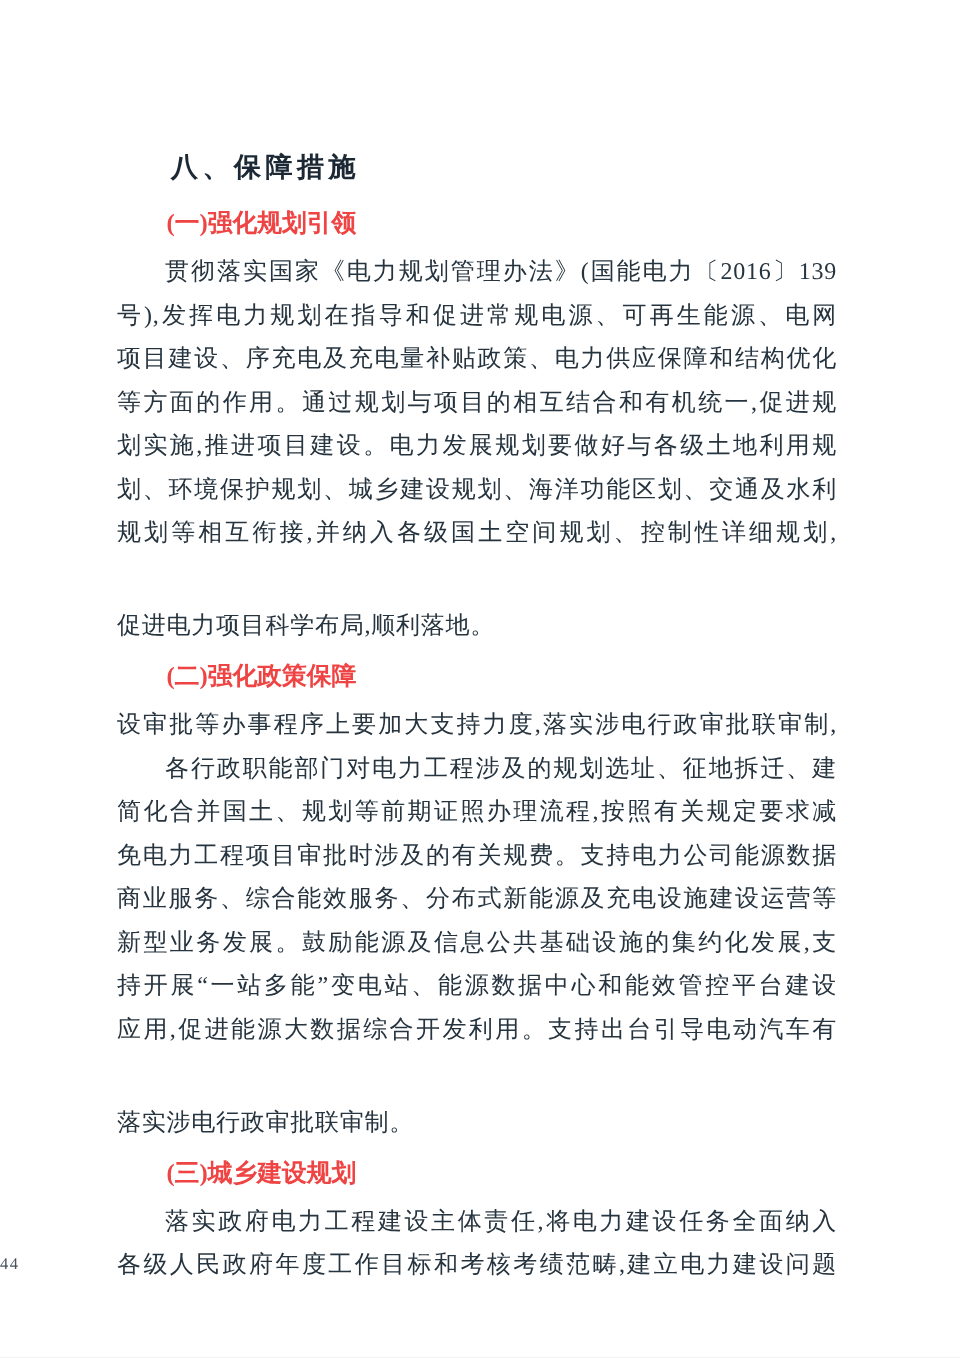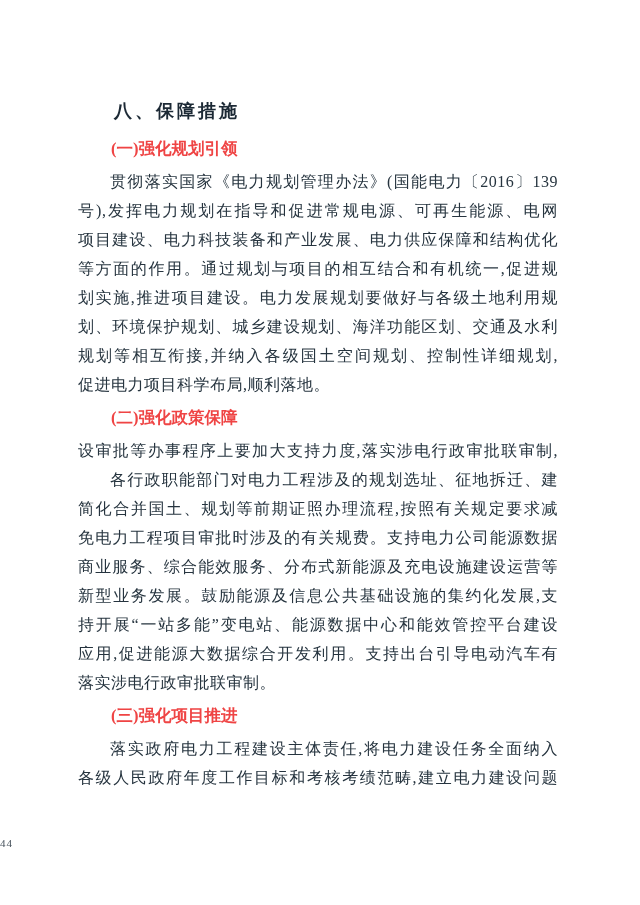--- a/index.html
+++ b/index.html
@@ -51,20 +51,21 @@
     text-align: justify;
     text-align-last: justify;
     word-break: break-all;
     letter-spacing: 0.5px;
   }
   .line.first {
     text-indent: 2em;
   }
   .line.flush {
     text-align-last: left;
+    margin-top: 33px;
   }
   .page-number {
     position: absolute;
     left: 0;
     right: 0;
     top: 837px;
     text-align: left;
     font-size: 11px;
     color: #47525c;
     letter-spacing: 1px;
@@ -76,21 +77,21 @@
 <div class="page">
   <div class="content">
 
     <div class="chapter-heading">八、保障措施</div>
 
     <section>
       <div class="section-heading">(一)强化规划引领</div>
       <div class="paragraph">
           <div class="line first">贯彻落实国家《电力规划管理办法》(国能电力〔2016〕139</div>
           <div class="line">号),发挥电力规划在指导和促进常规电源、可再生能源、电网</div>
-          <div class="line">项目建设、电力科技装备和产业发展、电力供应保障和结构优化</div>
+          <div class="line">项目建设、序充电及充电量补贴政策、电力供应保障和结构优化</div>
           <div class="line">等方面的作用。通过规划与项目的相互结合和有机统一,促进规</div>
           <div class="line">划实施,推进项目建设。电力发展规划要做好与各级土地利用规</div>
           <div class="line">划、环境保护规划、城乡建设规划、海洋功能区划、交通及水利</div>
           <div class="line">规划等相互衔接,并纳入各级国土空间规划、控制性详细规划,</div>
           <div class="line flush">促进电力项目科学布局,顺利落地。</div>
         </div>
     </section>
 
     <section>
       <div class="section-heading">(二)强化政策保障</div>
@@ -101,21 +102,21 @@
           <div class="line">免电力工程项目审批时涉及的有关规费。支持电力公司能源数据</div>
           <div class="line">商业服务、综合能效服务、分布式新能源及充电设施建设运营等</div>
           <div class="line">新型业务发展。鼓励能源及信息公共基础设施的集约化发展,支</div>
           <div class="line">持开展“一站多能”变电站、能源数据中心和能效管控平台建设</div>
           <div class="line">应用,促进能源大数据综合开发利用。支持出台引导电动汽车有</div>
           <div class="line flush">落实涉电行政审批联审制。</div>
         </div>
     </section>
 
     <section>
-      <div class="section-heading">(三)强化项目推进</div>
+      <div class="section-heading">(三)城乡建设规划</div>
       <div class="paragraph">
           <div class="line first">落实政府电力工程建设主体责任,将电力建设任务全面纳入</div>
           <div class="line">各级人民政府年度工作目标和考核考绩范畴,建立电力建设问题</div>
         </div>
     </section>
 
   </div>
 
   <div class="page-number">44</div>
 </div>

